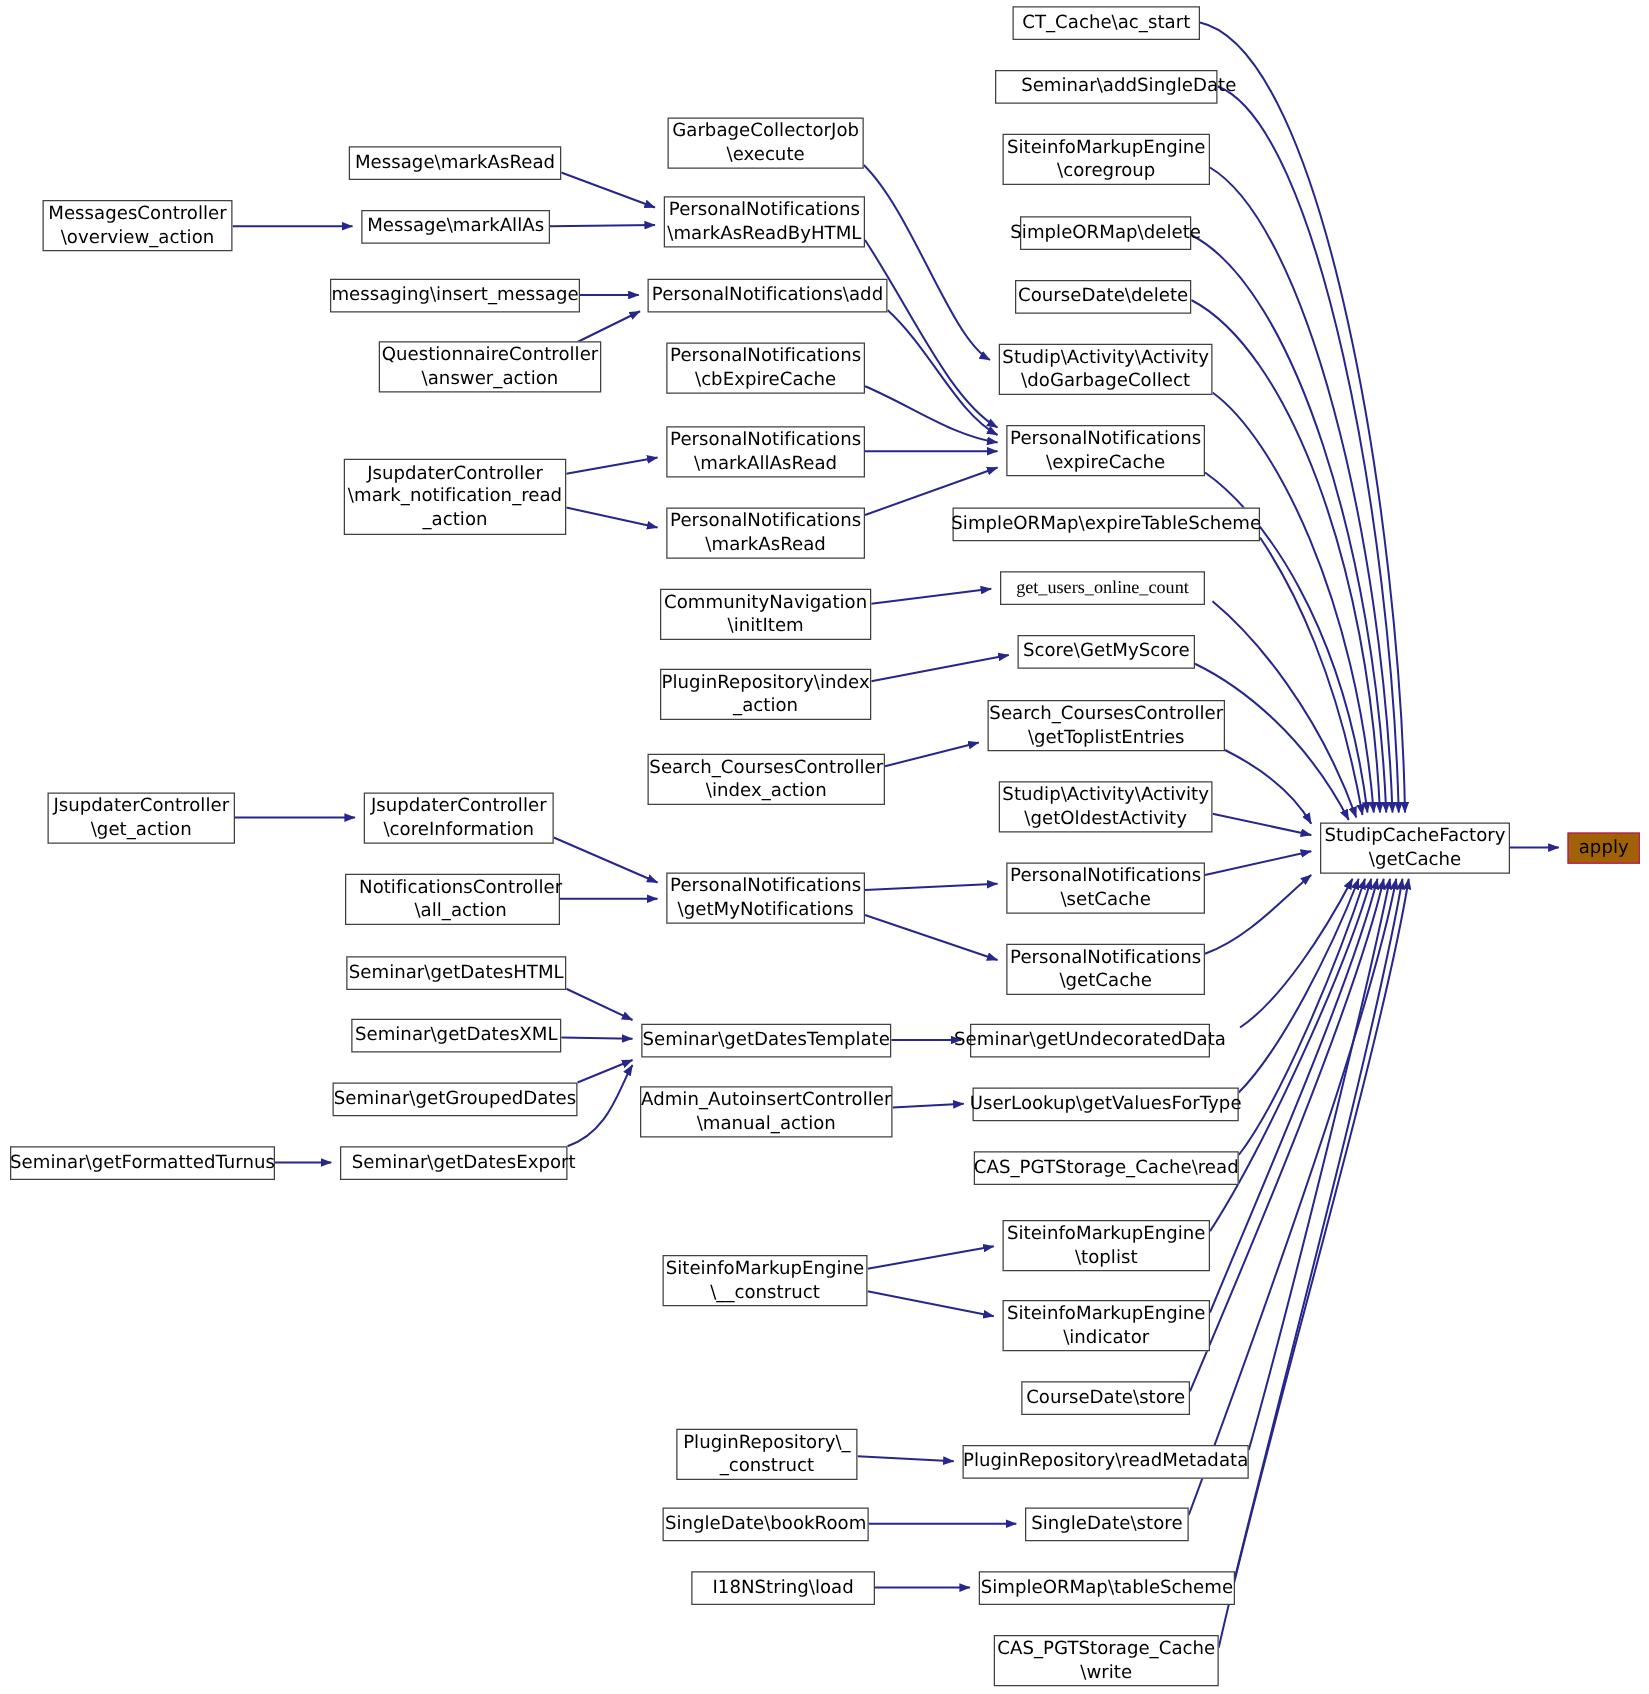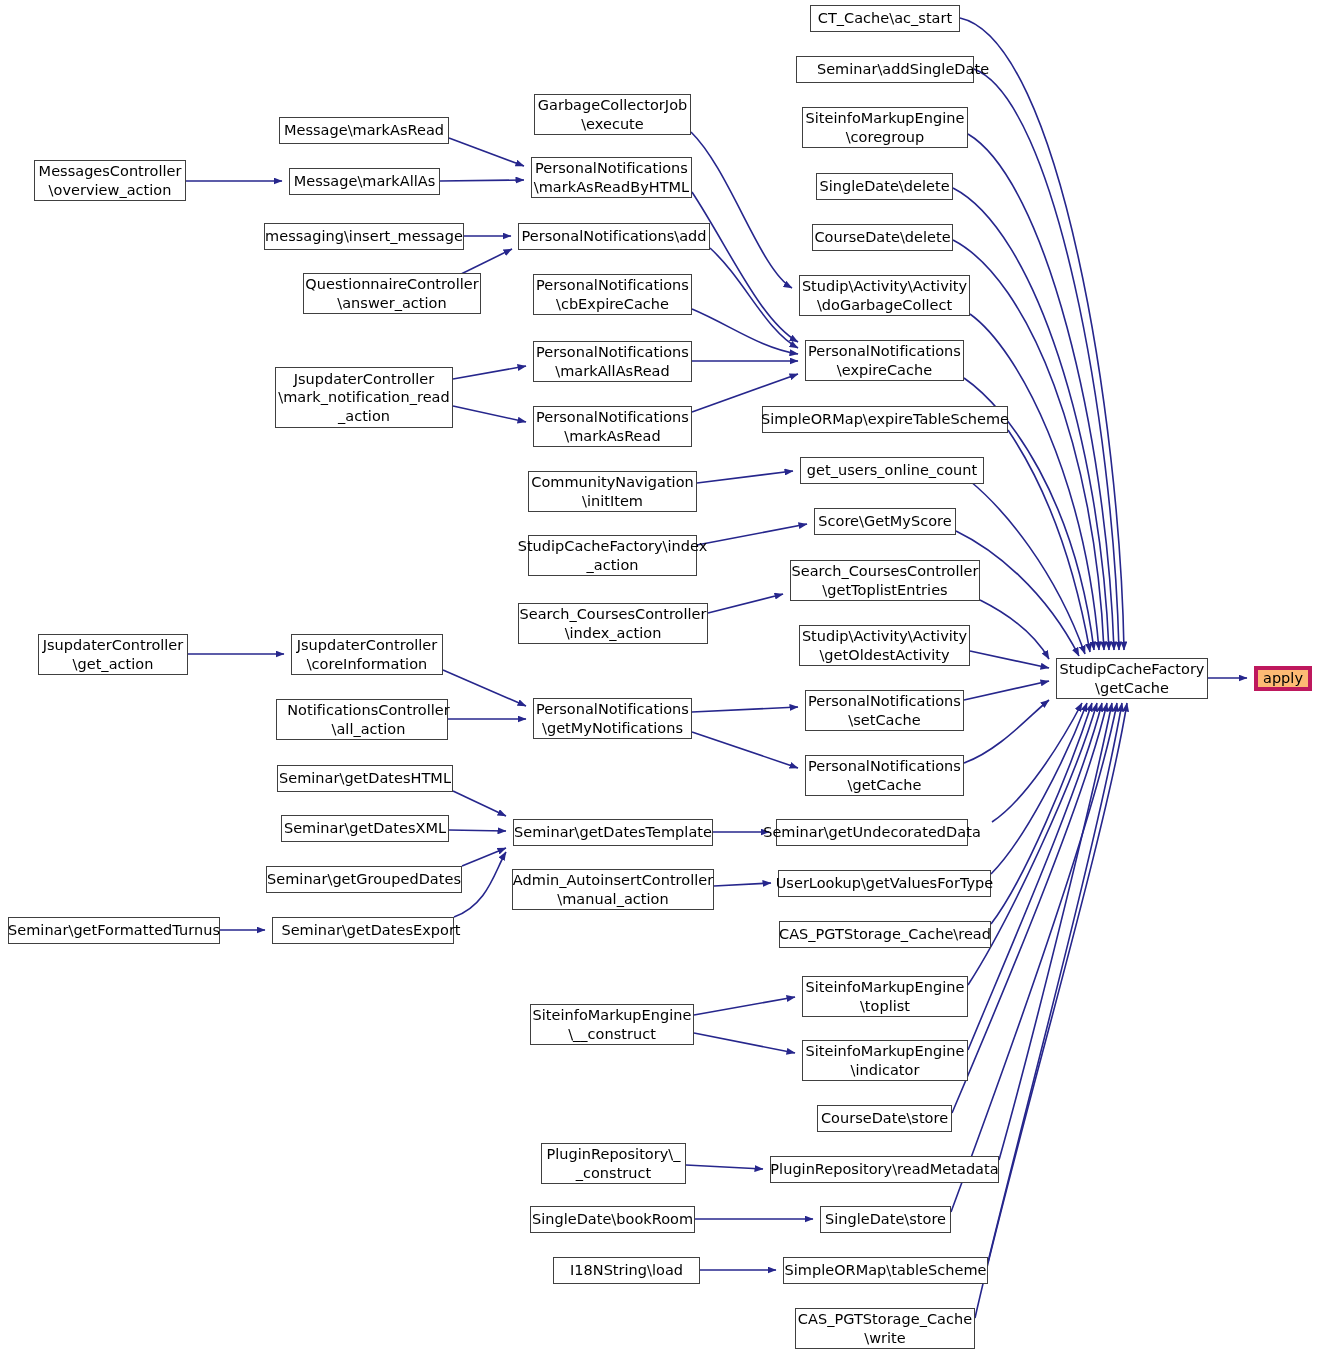--- a/index.html
+++ b/index.html
@@ -34,22 +34,22 @@
     justify-content: center;
     text-align: center;
     font-size: 14.5px;
     line-height: 1.28;
     letter-spacing: 0.02px;
     white-space: pre-line;
     padding: 0 4px;
     z-index: 2;
   }
   .node.highlight {
-    background: #fdba74;
-    border: 4px solid #be185d;
+    background: #a16207;
+    border: 1px solid #be185d;
   }
 </style>
 </head>
 <body>
 
 <div id="canvas">
   <svg id="edge-layer" viewBox="0 0 1319 1355" xmlns="http://www.w3.org/2000/svg">
     <defs>
       <marker id="arrowhead" markerWidth="9" markerHeight="7" refX="8.5" refY="3.5" orient="auto" markerUnits="userSpaceOnUse">
         <polygon points="0 0, 9 3.5, 0 7" fill="#26268c"></polygon>
@@ -133,21 +133,21 @@
 \markAsReadByHTML</div>
       <div class="node" style="left: 518px; top: 223px; width: 192px; height: 27px;">PersonalNotifications\add</div>
       <div class="node" style="left: 533px; top: 274px; width: 159px; height: 41px;">PersonalNotifications
 \cbExpireCache</div>
       <div class="node" style="left: 533px; top: 341px; width: 159px; height: 41px;">PersonalNotifications
 \markAllAsRead</div>
       <div class="node" style="left: 533px; top: 406px; width: 159px; height: 41px;">PersonalNotifications
 \markAsRead</div>
       <div class="node" style="left: 528px; top: 471px; width: 169px; height: 41px;">CommunityNavigation
 \initItem</div>
-      <div class="node" style="left: 528px; top: 535px; width: 169px; height: 41px;">StudipCacheFactory\index
+      <div class="node" style="left: 528px; top: 535px; width: 169px; height: 41px;">PluginRepository\index
 _action</div>
       <div class="node" style="left: 518px; top: 603px; width: 190px; height: 41px;">Search_CoursesController
 \index_action</div>
       <div class="node" style="left: 38px; top: 634px; width: 150px; height: 41px;">JsupdaterController
 \get_action</div>
       <div class="node" style="left: 291px; top: 634px; width: 152px; height: 41px;">JsupdaterController
 \coreInformation</div>
       <div class="node" style="left: 276px; top: 699px; width: 172px; height: 41px; padding-left: 17px;">NotificationsController
 \all_action</div>
       <div class="node" style="left: 533px; top: 698px; width: 159px; height: 41px;">PersonalNotifications
@@ -163,28 +163,28 @@
       <div class="node" style="left: 530px; top: 1004px; width: 164px; height: 41px;">SiteinfoMarkupEngine
 \__construct</div>
       <div class="node" style="left: 541px; top: 1143px; width: 145px; height: 41px;">PluginRepository\_
 _construct</div>
       <div class="node" style="left: 530px; top: 1206px; width: 165px; height: 27px;">SingleDate\bookRoom</div>
       <div class="node" style="left: 553px; top: 1257px; width: 147px; height: 27px;">I18NString\load</div>
       <div class="node" style="left: 810px; top: 5px; width: 150px; height: 27px;">CT_Cache\ac_start</div>
       <div class="node" style="left: 796px; top: 56px; width: 178px; height: 27px; padding-left: 40px;">Seminar\addSingleDate</div>
       <div class="node" style="left: 802px; top: 107px; width: 166px; height: 41px;">SiteinfoMarkupEngine
 \coregroup</div>
-      <div class="node" style="left: 816px; top: 173px; width: 137px; height: 27px;">SingleDate\delete</div>
+      <div class="node" style="left: 816px; top: 173px; width: 137px; height: 27px;">SimpleORMap\delete</div>
       <div class="node" style="left: 812px; top: 224px; width: 141px; height: 27px;">CourseDate\delete</div>
       <div class="node" style="left: 799px; top: 275px; width: 171px; height: 41px;">Studip\Activity\Activity
 \doGarbageCollect</div>
       <div class="node" style="left: 805px; top: 340px; width: 159px; height: 41px;">PersonalNotifications
 \expireCache</div>
       <div class="node" style="left: 762px; top: 406px; width: 246px; height: 27px;">SimpleORMap\expireTableScheme</div>
-      <div class="node" style="left: 800px; top: 457px; width: 184px; height: 27px;">get_users_online_count</div>
+      <div class="node" style="left: 800px; top: 457px; width: 164px; height: 27px; font-family: Liberation Serif, serif;">get_users_online_count</div>
       <div class="node" style="left: 814px; top: 508px; width: 142px; height: 27px;">Score\GetMyScore</div>
       <div class="node" style="left: 790px; top: 560px; width: 190px; height: 41px;">Search_CoursesController
 \getToplistEntries</div>
       <div class="node" style="left: 799px; top: 625px; width: 171px; height: 41px;">Studip\Activity\Activity
 \getOldestActivity</div>
       <div class="node" style="left: 805px; top: 690px; width: 159px; height: 41px;">PersonalNotifications
 \setCache</div>
       <div class="node" style="left: 805px; top: 755px; width: 159px; height: 41px;">PersonalNotifications
 \getCache</div>
       <div class="node" style="left: 776px; top: 819px; width: 192px; height: 27px;">Seminar\getUndecoratedData</div>

